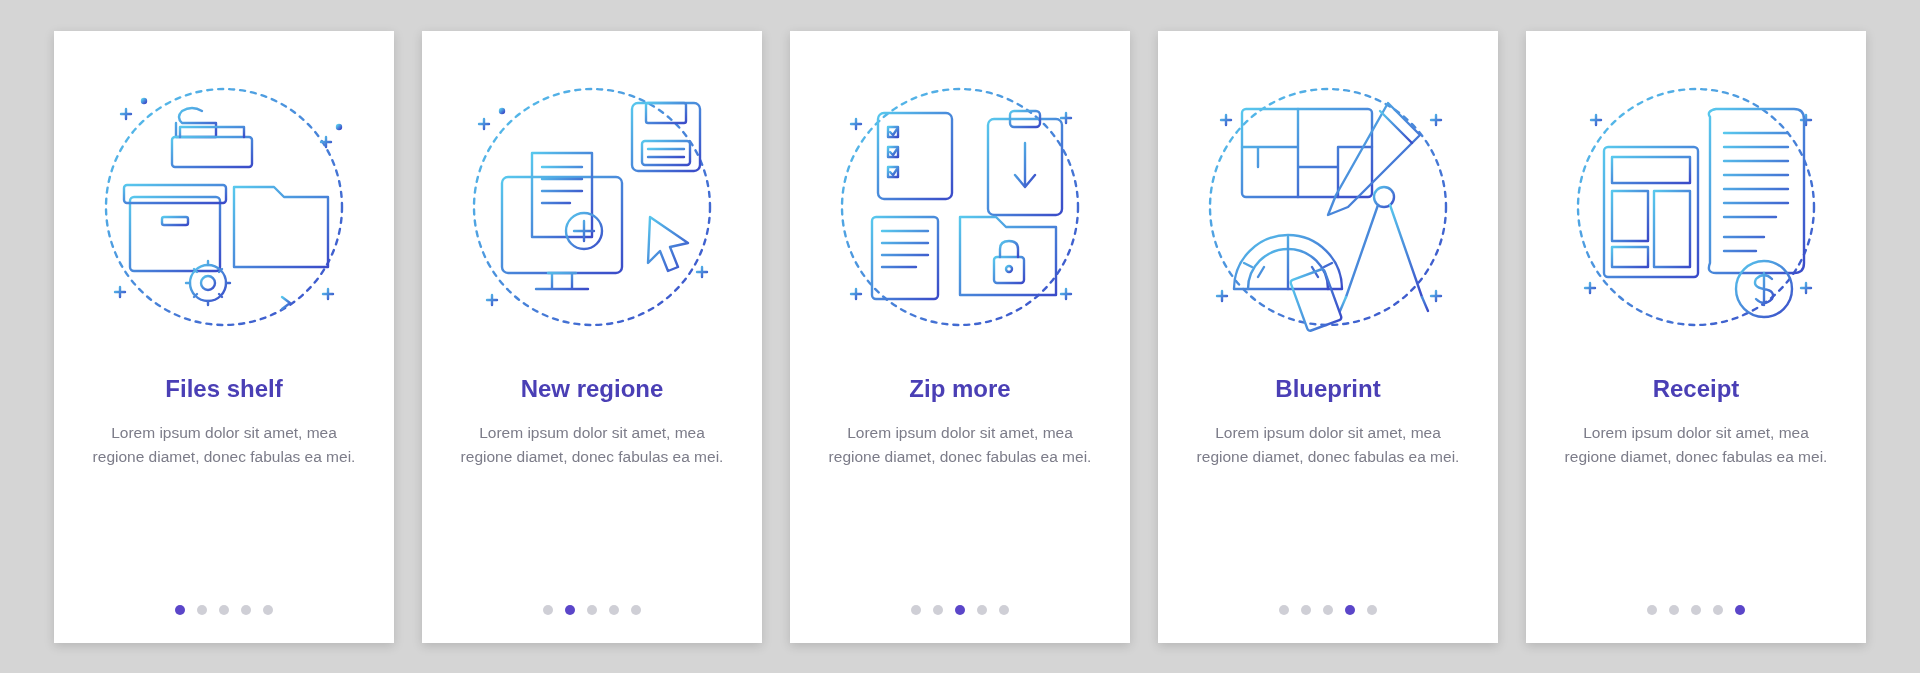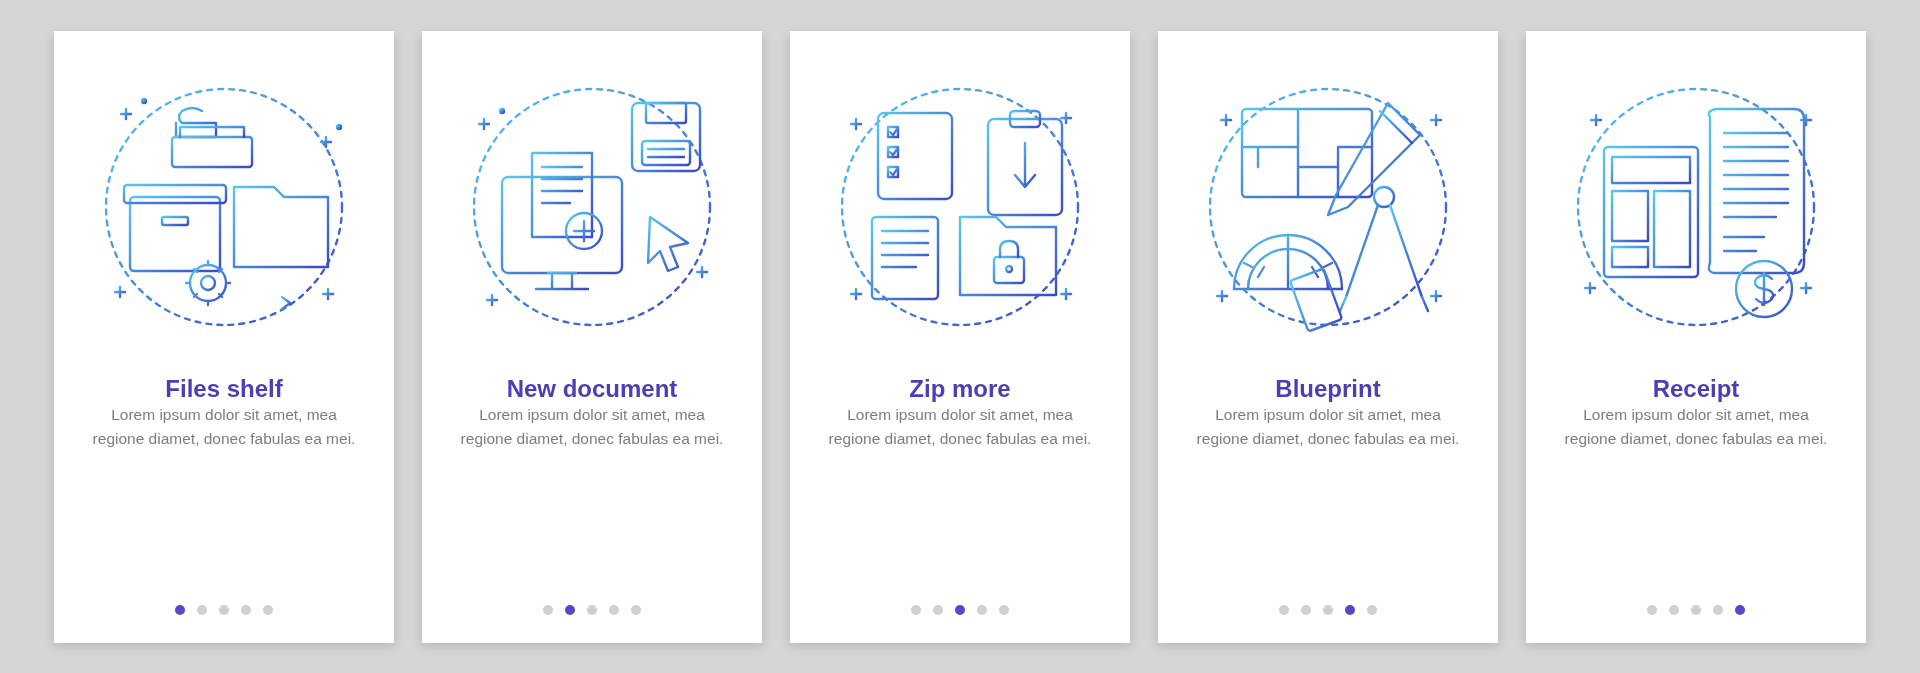--- a/index.html
+++ b/index.html
@@ -35,20 +35,21 @@
     font-size: 24px;
     font-weight: 700;
     margin-top: 28px;
     text-align: center;
   }
   .desc {
     color: #7c7c89;
     font-size: 15.5px;
     line-height: 1.55;
     text-align: center;
+    margin-top: 18px;
     max-width: 280px;
   }
   .spacer { flex: 1; }
   .dots {
     display: flex;
     gap: 12px;
     margin-bottom: 2px;
   }
   .dot {
     width: 10px;
@@ -159,21 +160,21 @@
       <path d="M80 86 L140 86 L140 170 L80 170 Z"></path>
       <path d="M90 100 L130 100 M90 112 L130 112 M90 124 L130 124 M90 136 L118 136"></path>
       <circle cx="132" cy="164" r="18"></circle>
         <path d="M132 154 L132 174 M122 164 L142 164"></path>
     </g>
 
     <g stroke="url(#g2)" class="st">
       <path d="M198 150 L236 176 L218 180 L226 200 L216 204 L208 184 L196 196 Z"></path>
     </g>
   </svg>
-  <div class="title">New document</div>
+  <div class="title">New regione</div>
   <div class="desc">Lorem ipsum dolor sit amet, mea regione diamet, donec fabulas ea mei.</div>
   <div class="spacer"></div>
   <div class="dots">
     <span class="dot"></span>
     <span class="dot active"></span>
     <span class="dot"></span>
     <span class="dot"></span>
     <span class="dot"></span>
   </div>
 </div>

